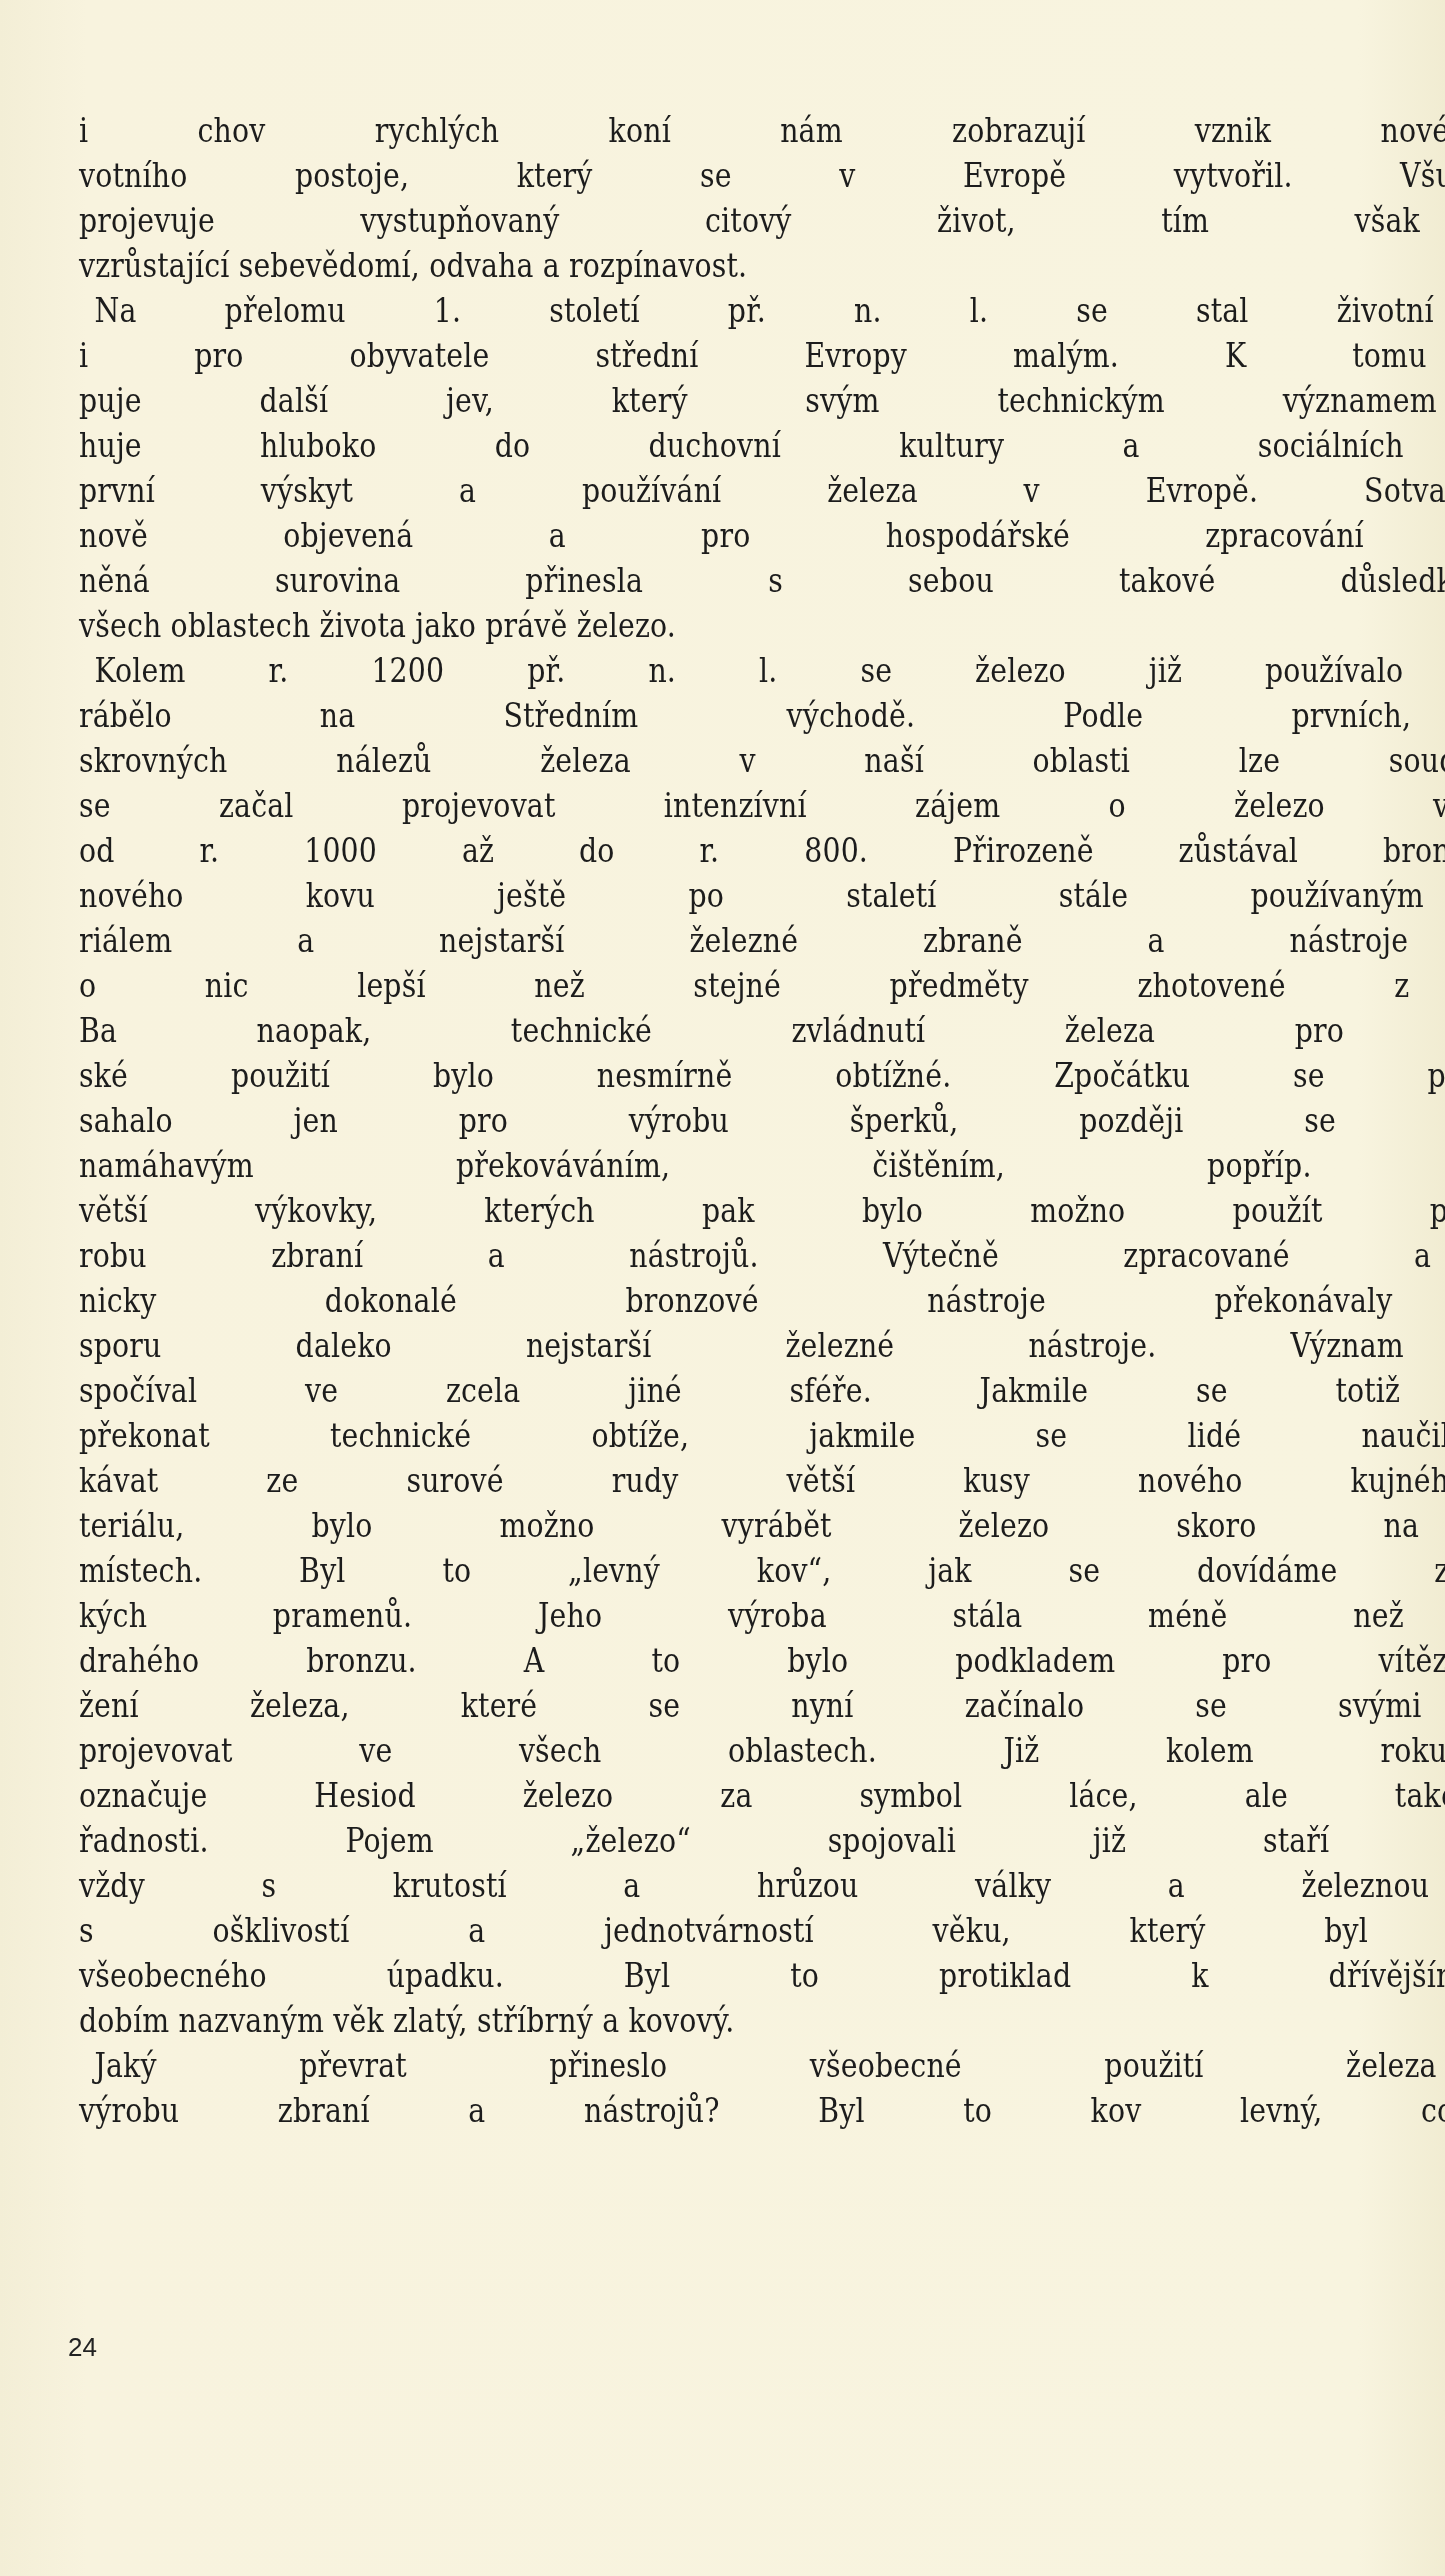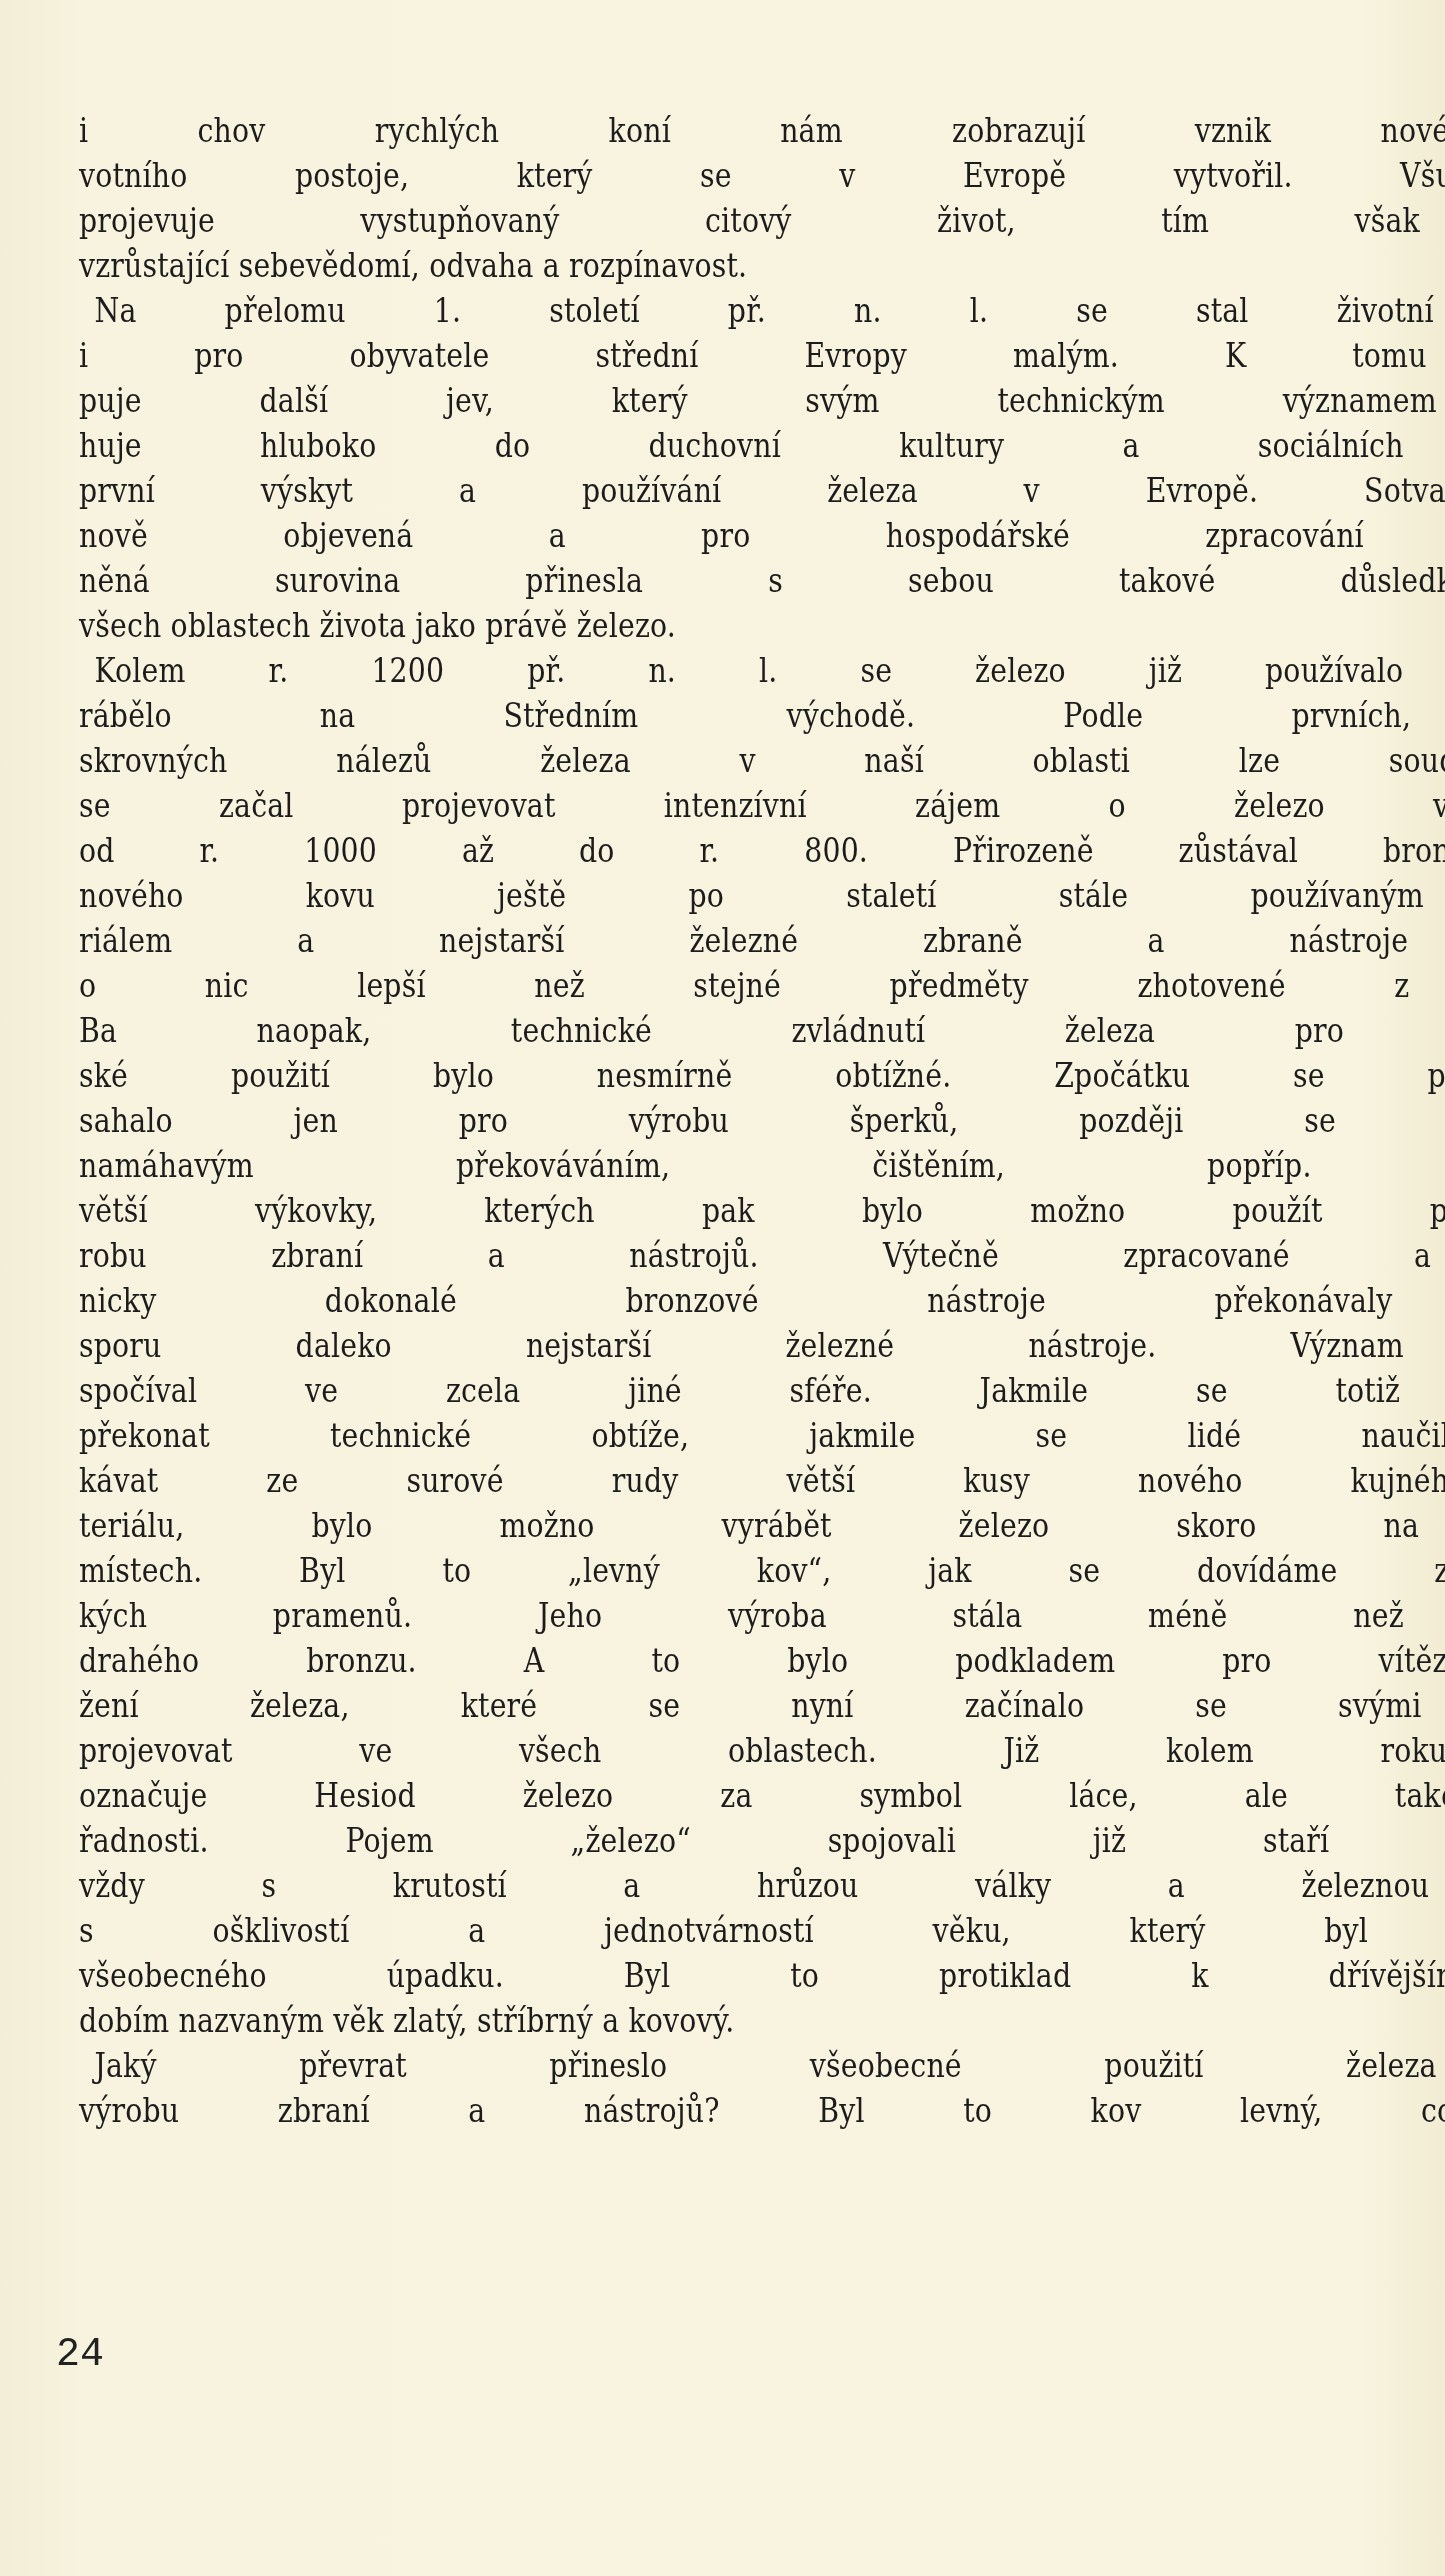--- a/index.html
+++ b/index.html
@@ -32,24 +32,24 @@
     text-align-last: justify;
     letter-spacing: 0.2px;
     transform: scaleX(0.86);
     transform-origin: left center;
     width: 152.3%;
   }
   .line.short { text-align-last: left; }
   .line.indent { padding-left: 18px; box-sizing: border-box; }
   .page-number {
     position: absolute;
-    left: 56px;
+    left: 68px;
     top: 2332px;
-    font-family: Liberation Mono, monospace;
-    font-size: 40px;
+    font-family: Liberation Sans, sans-serif;
+    font-size: 26px;
     color: #222;
   }
 </style>
 </head>
 <body>
 
 <div class="page">
   <div class="text-block">
 
     <div>

